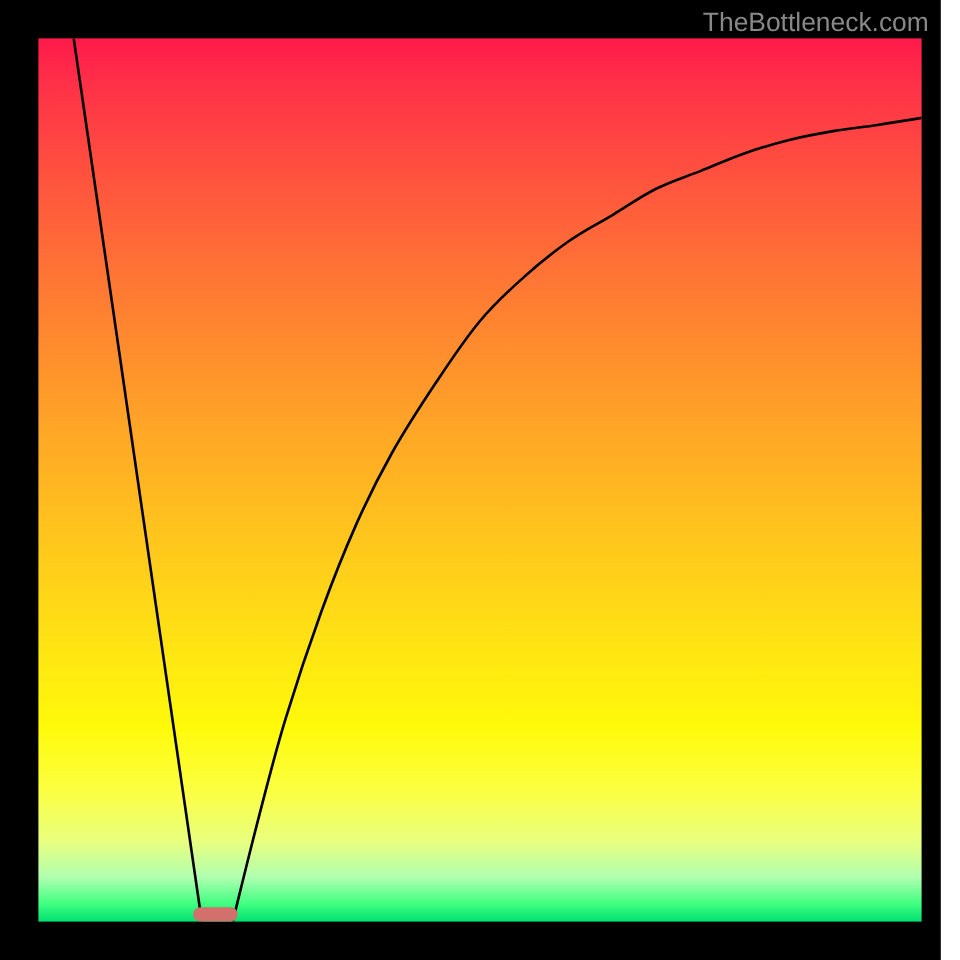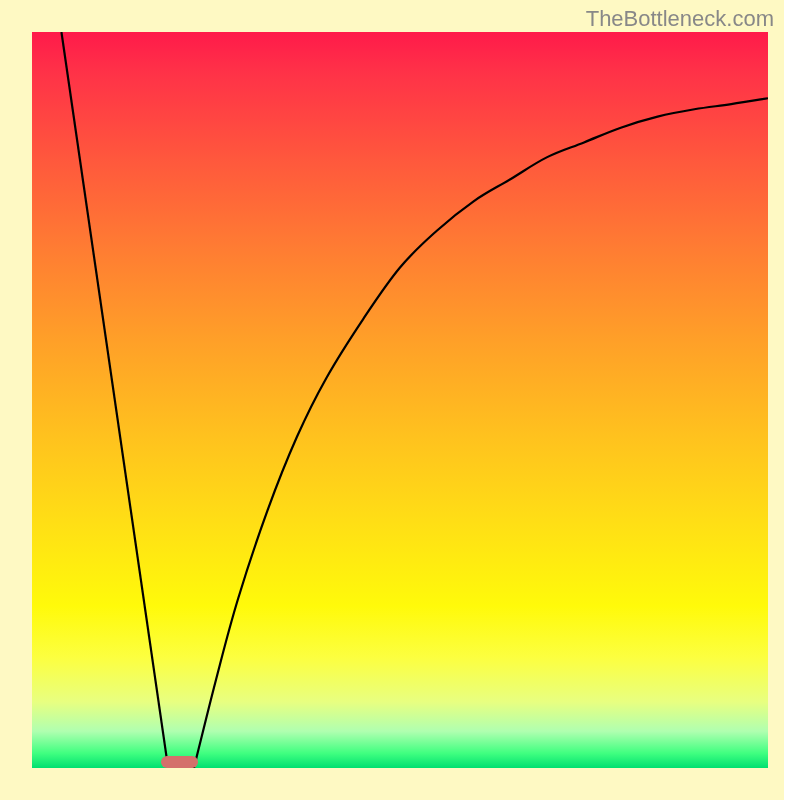--- a/index.html
+++ b/index.html
@@ -1,21 +1,21 @@
 <!DOCTYPE html>
 <html><head>
   <meta charset="utf-8">
   <style>
     * { margin: 0; padding: 0; box-sizing: border-box; }
     body { width: 800px; height: 800px; overflow: hidden; font-family: Arial, sans-serif; }
     .chart-container {
       width: 784px;
       height: 800px;
       position: relative;
-      background: #fef9c3;
+      background: #000000;
     }
     .plot-area {
       position: absolute;
       left: 32px;
       top: 32px;
       width: 736px;
       height: 736px;
       background: linear-gradient(to bottom,
         #ff1a4a 0%,
         #ff3048 5%,

